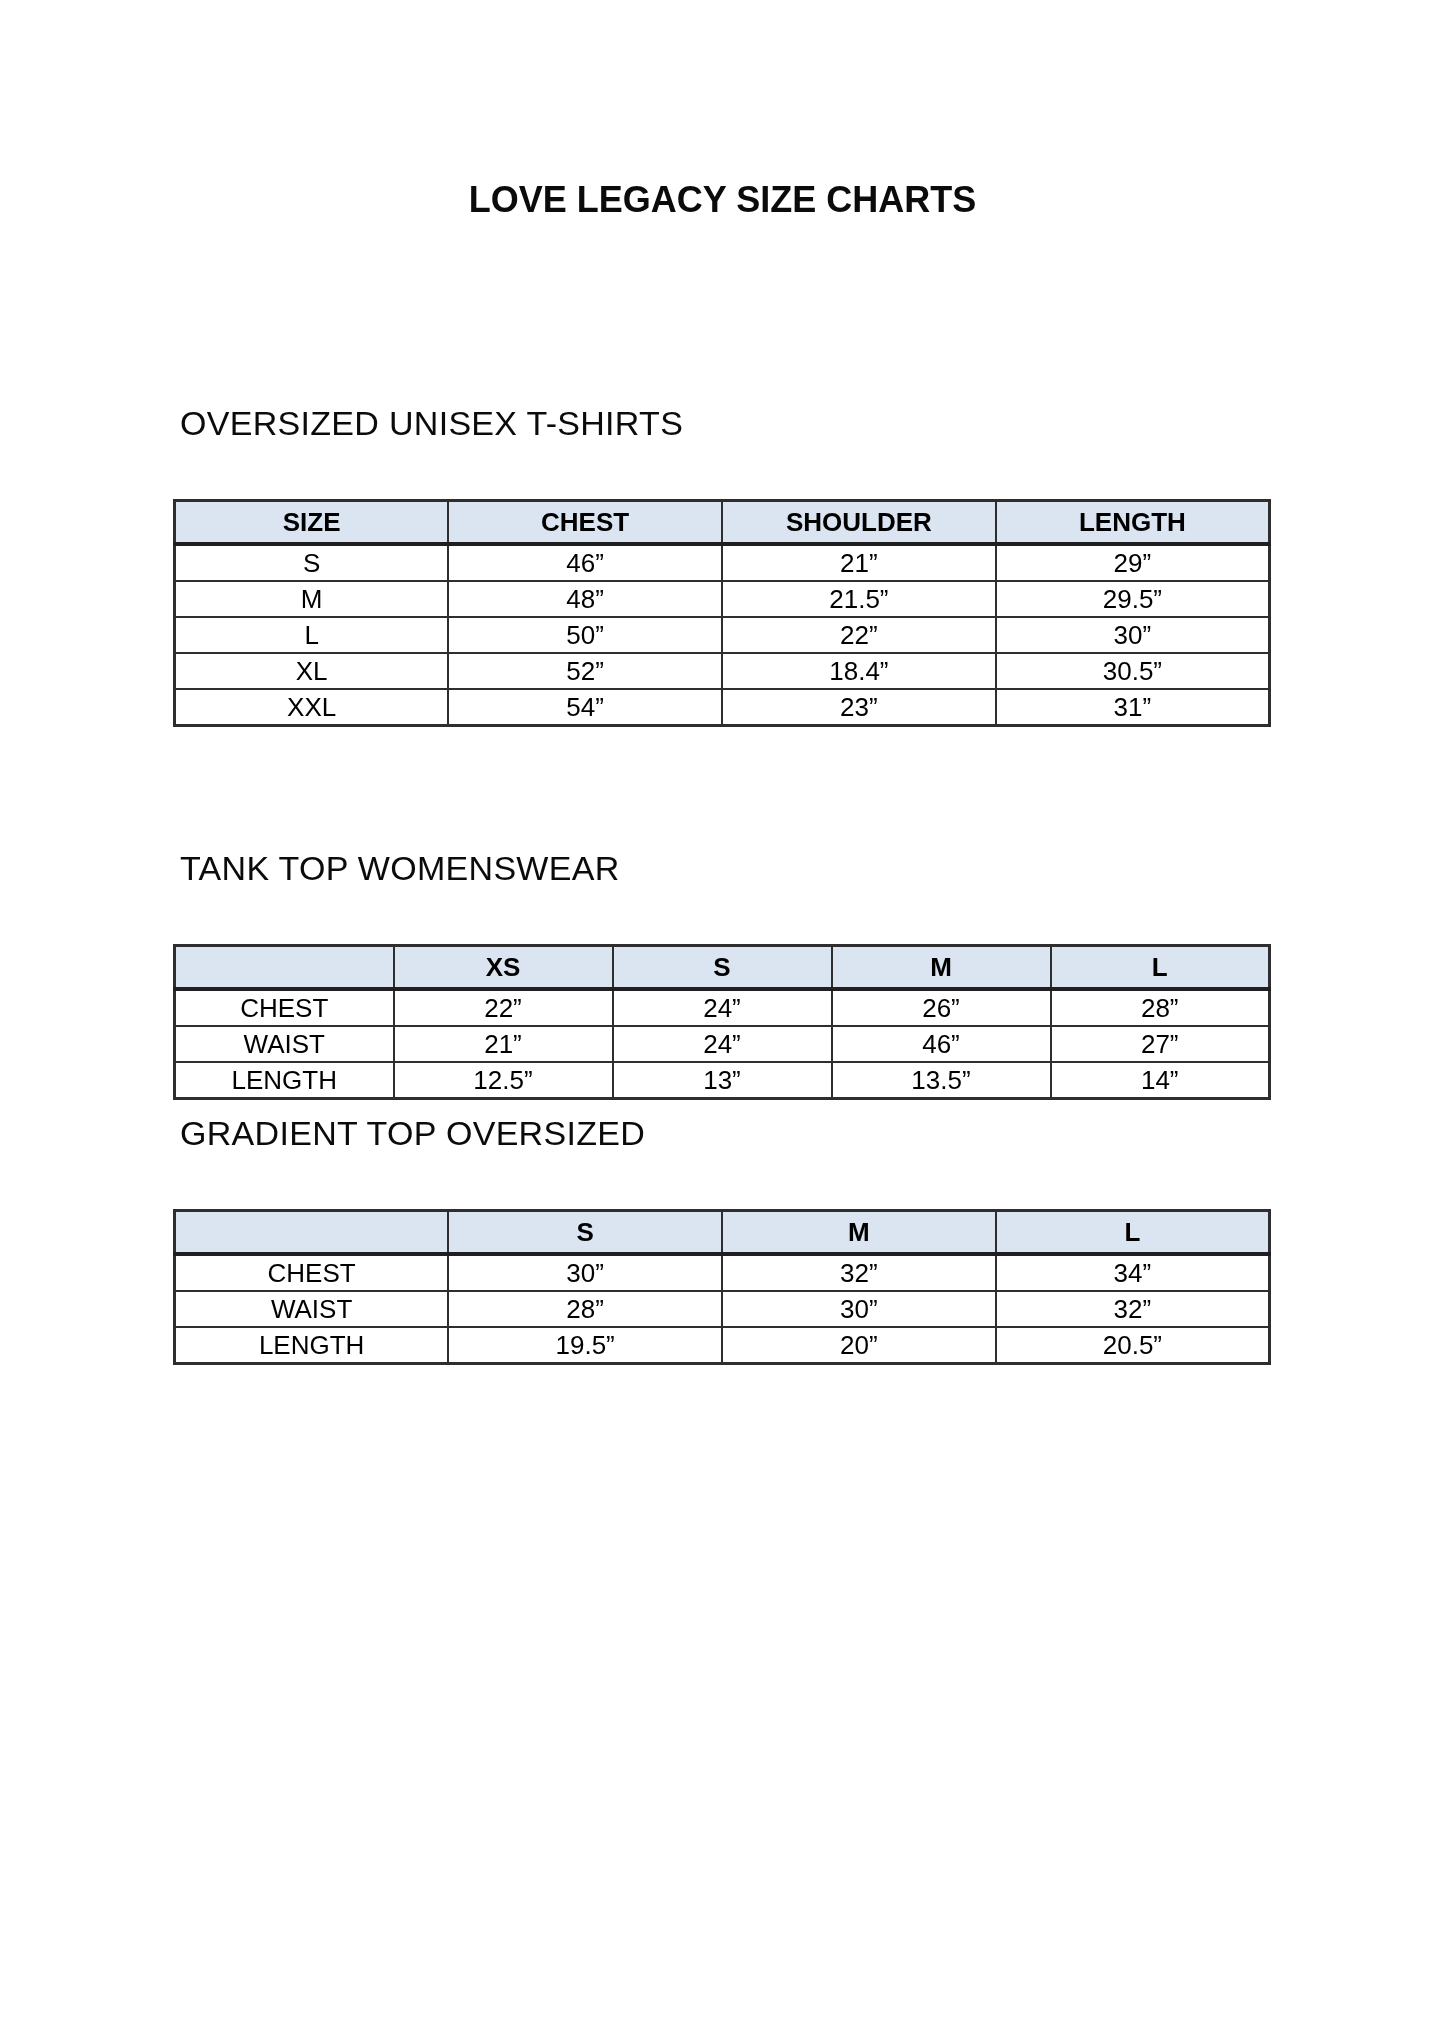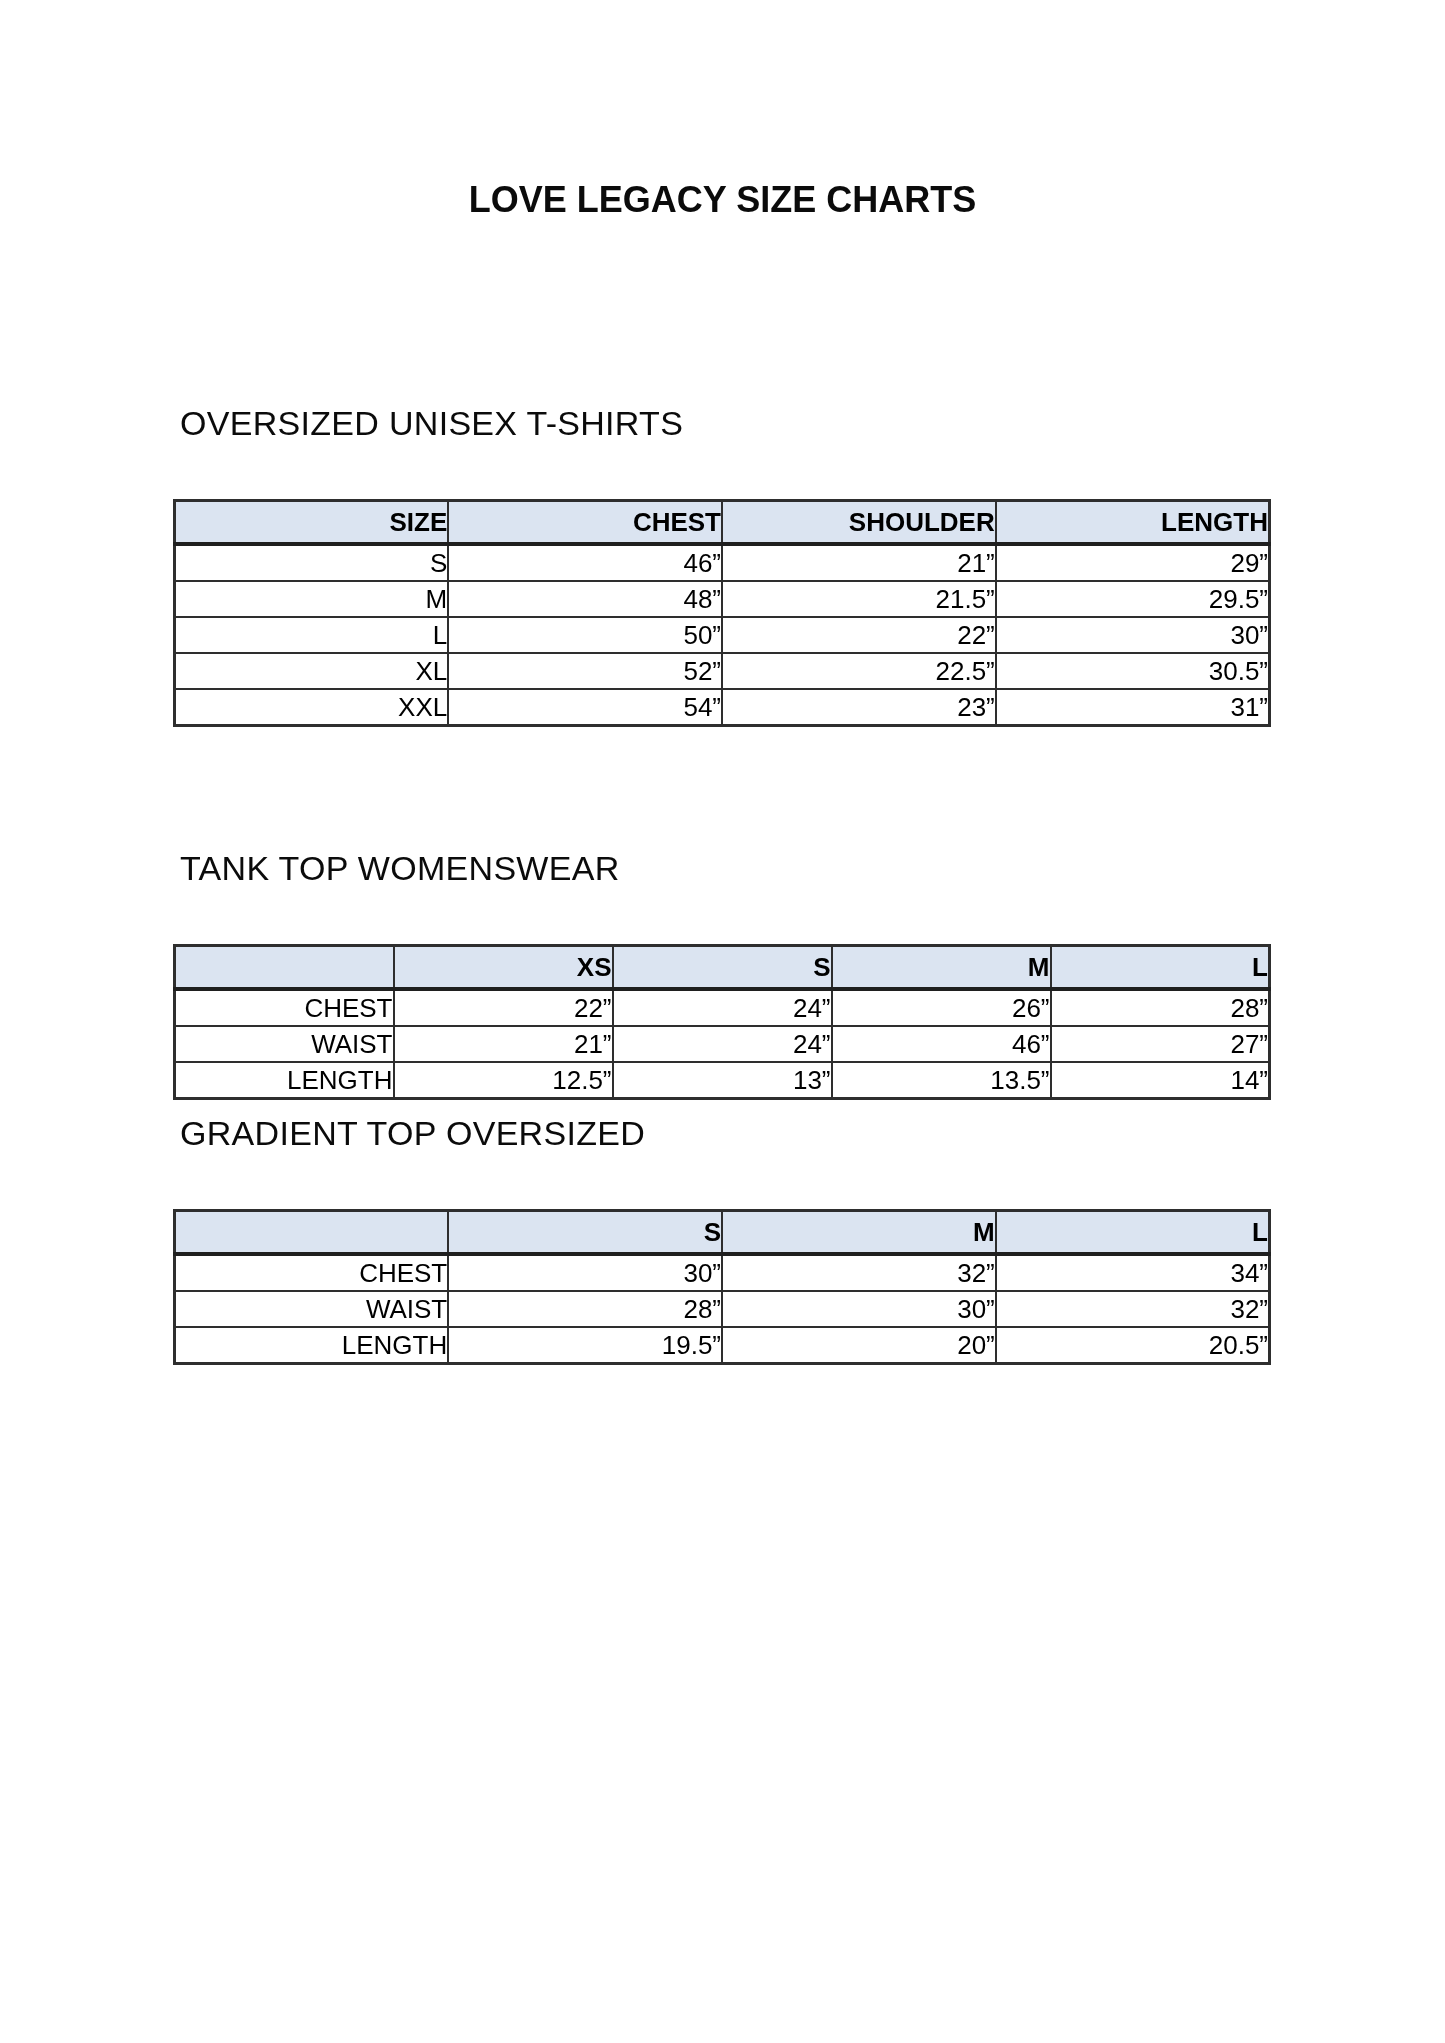--- a/index.html
+++ b/index.html
@@ -48,21 +48,21 @@
   table.size-table {
     width: 100%;
     margin-top: 54px;
     border-collapse: collapse;
     table-layout: fixed;
     border: 3px solid #2e2e2e;
   }
   table.size-table th,
   table.size-table td {
     border: 2px solid #2e2e2e;
-    text-align: right;
+    text-align: center;
     vertical-align: middle;
     padding: 0;
     font-size: 26px;
     line-height: 1.1;
     overflow: hidden;
   }
   table.size-table th {
     background: #dbe4f1;
     font-weight: 700;
     height: 40px;
@@ -106,21 +106,21 @@
             </tr>
             <tr>
               <td>L</td>
               <td>50”</td>
               <td>22”</td>
               <td>30”</td>
             </tr>
             <tr>
               <td>XL</td>
               <td>52”</td>
-              <td>22.5”</td>
+              <td>18.4”</td>
               <td>30.5”</td>
             </tr>
             <tr>
               <td>XXL</td>
               <td>54”</td>
               <td>23”</td>
               <td>31”</td>
             </tr>
           </tbody>
     </table>

